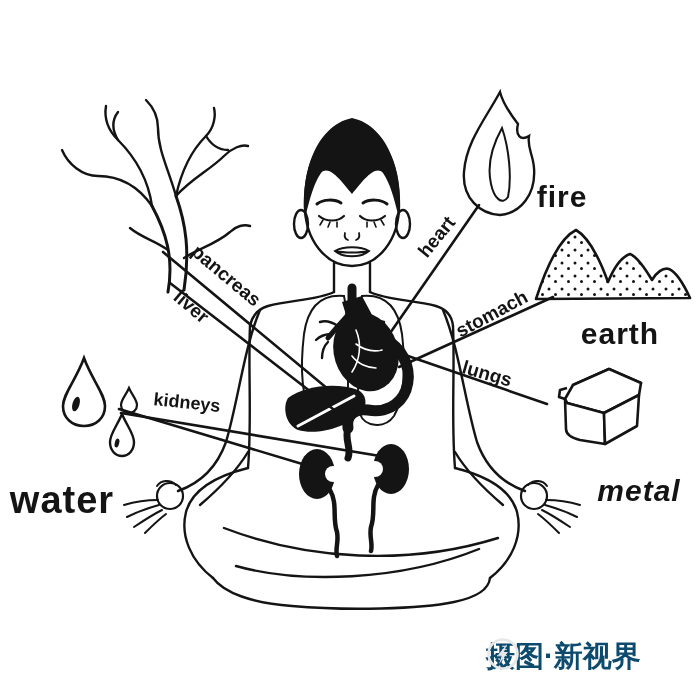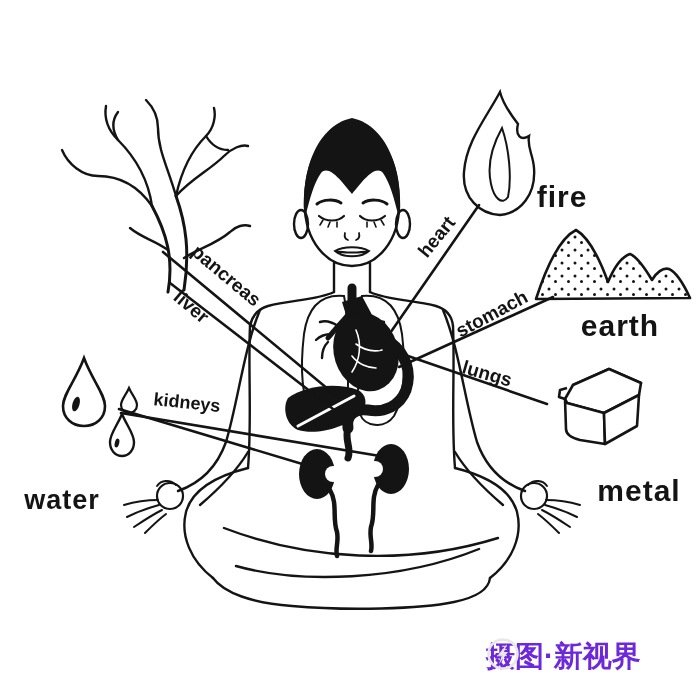--- a/index.html
+++ b/index.html
@@ -4,21 +4,21 @@
 <style>
   html,body{margin:0;padding:0;background:#ffffff;}
   #stage{position:relative;width:700px;height:700px;background:#ffffff;overflow:hidden;
          font-family:"Liberation Sans",sans-serif;}
   svg{position:absolute;left:0;top:0;}
   .label{position:absolute;color:#141414;font-weight:700;white-space:nowrap;
          font-family:"Liberation Sans",sans-serif;}
   .el-label{font-size:30px;letter-spacing:1px;margin-top:32px;}
   .organ-label{font-size:19px;}
   .watermark{position:absolute;left:486px;top:637px;display:flex;align-items:center;gap:5px;
-             color:#6d28d9;font-size:29px;font-weight:700;}
+             color:#0c4a6e;font-size:29px;font-weight:700;}
 </style>
 </head>
 <body>
 
 <div id="stage">
 
 <svg width="700" height="700" viewBox="0 0 700 700">
   <defs>
     <pattern id="dotp" width="13" height="13" patternUnits="userSpaceOnUse">
       <circle cx="3" cy="3" r="1.5" fill="#141414"></circle>
@@ -162,23 +162,23 @@
     <line x1="170" y1="283" x2="333" y2="409"></line>
     <line x1="479" y1="205" x2="379" y2="349"></line>
     <line x1="399" y1="367" x2="553" y2="297"></line>
     <line x1="408" y1="356" x2="547" y2="404"></line>
     <line x1="119" y1="409" x2="309" y2="466"></line>
     <line x1="121" y1="413" x2="386" y2="457"></line>
   </g>
 </svg>
 
   <div class="label el-label" style="left:562px;top:165px;transform:translate(-50%,-50%);">fire</div>
-  <div class="label el-label" style="left:620px;top:294px;transform:translate(-50%,-50%);">earth</div>
-  <div class="label el-label" style="left:639px;top:459px;transform:translate(-50%,-50%);">metal</div>
-  <div class="label el-label" style="left:62px;top:468px;transform:translate(-50%,-50%);font-size:27px;">water</div>
+  <div class="label el-label" style="left:620px;top:302px;transform:translate(-50%,-50%);">earth</div>
+  <div class="label el-label" style="left:639px;top:459px;transform:translate(-50%,-50%);font-style:italic;">metal</div>
+  <div class="label el-label" style="left:62px;top:468px;transform:translate(-50%,-50%);font-size:38px;">water</div>
 
   <div class="label organ-label" style="left:226px;top:276px;transform:translate(-50%,-50%) rotate(40deg);">pancreas</div>
   <div class="label organ-label" style="left:191px;top:307px;transform:translate(-50%,-50%) rotate(40deg);">liver</div>
   <div class="label organ-label" style="left:437px;top:237px;transform:translate(-50%,-50%) rotate(-51deg);">heart</div>
   <div class="label organ-label" style="left:492px;top:314px;transform:translate(-50%,-50%) rotate(-28deg);">stomach</div>
   <div class="label organ-label" style="left:487px;top:374px;transform:translate(-50%,-50%) rotate(16deg);">lungs</div>
   <div class="label organ-label" style="left:187px;top:403px;transform:translate(-50%,-50%) rotate(6deg);font-size:18px;">kidneys</div>
 
   <div class="watermark">
     <svg width="34" height="34" viewBox="0 0 34 34">

